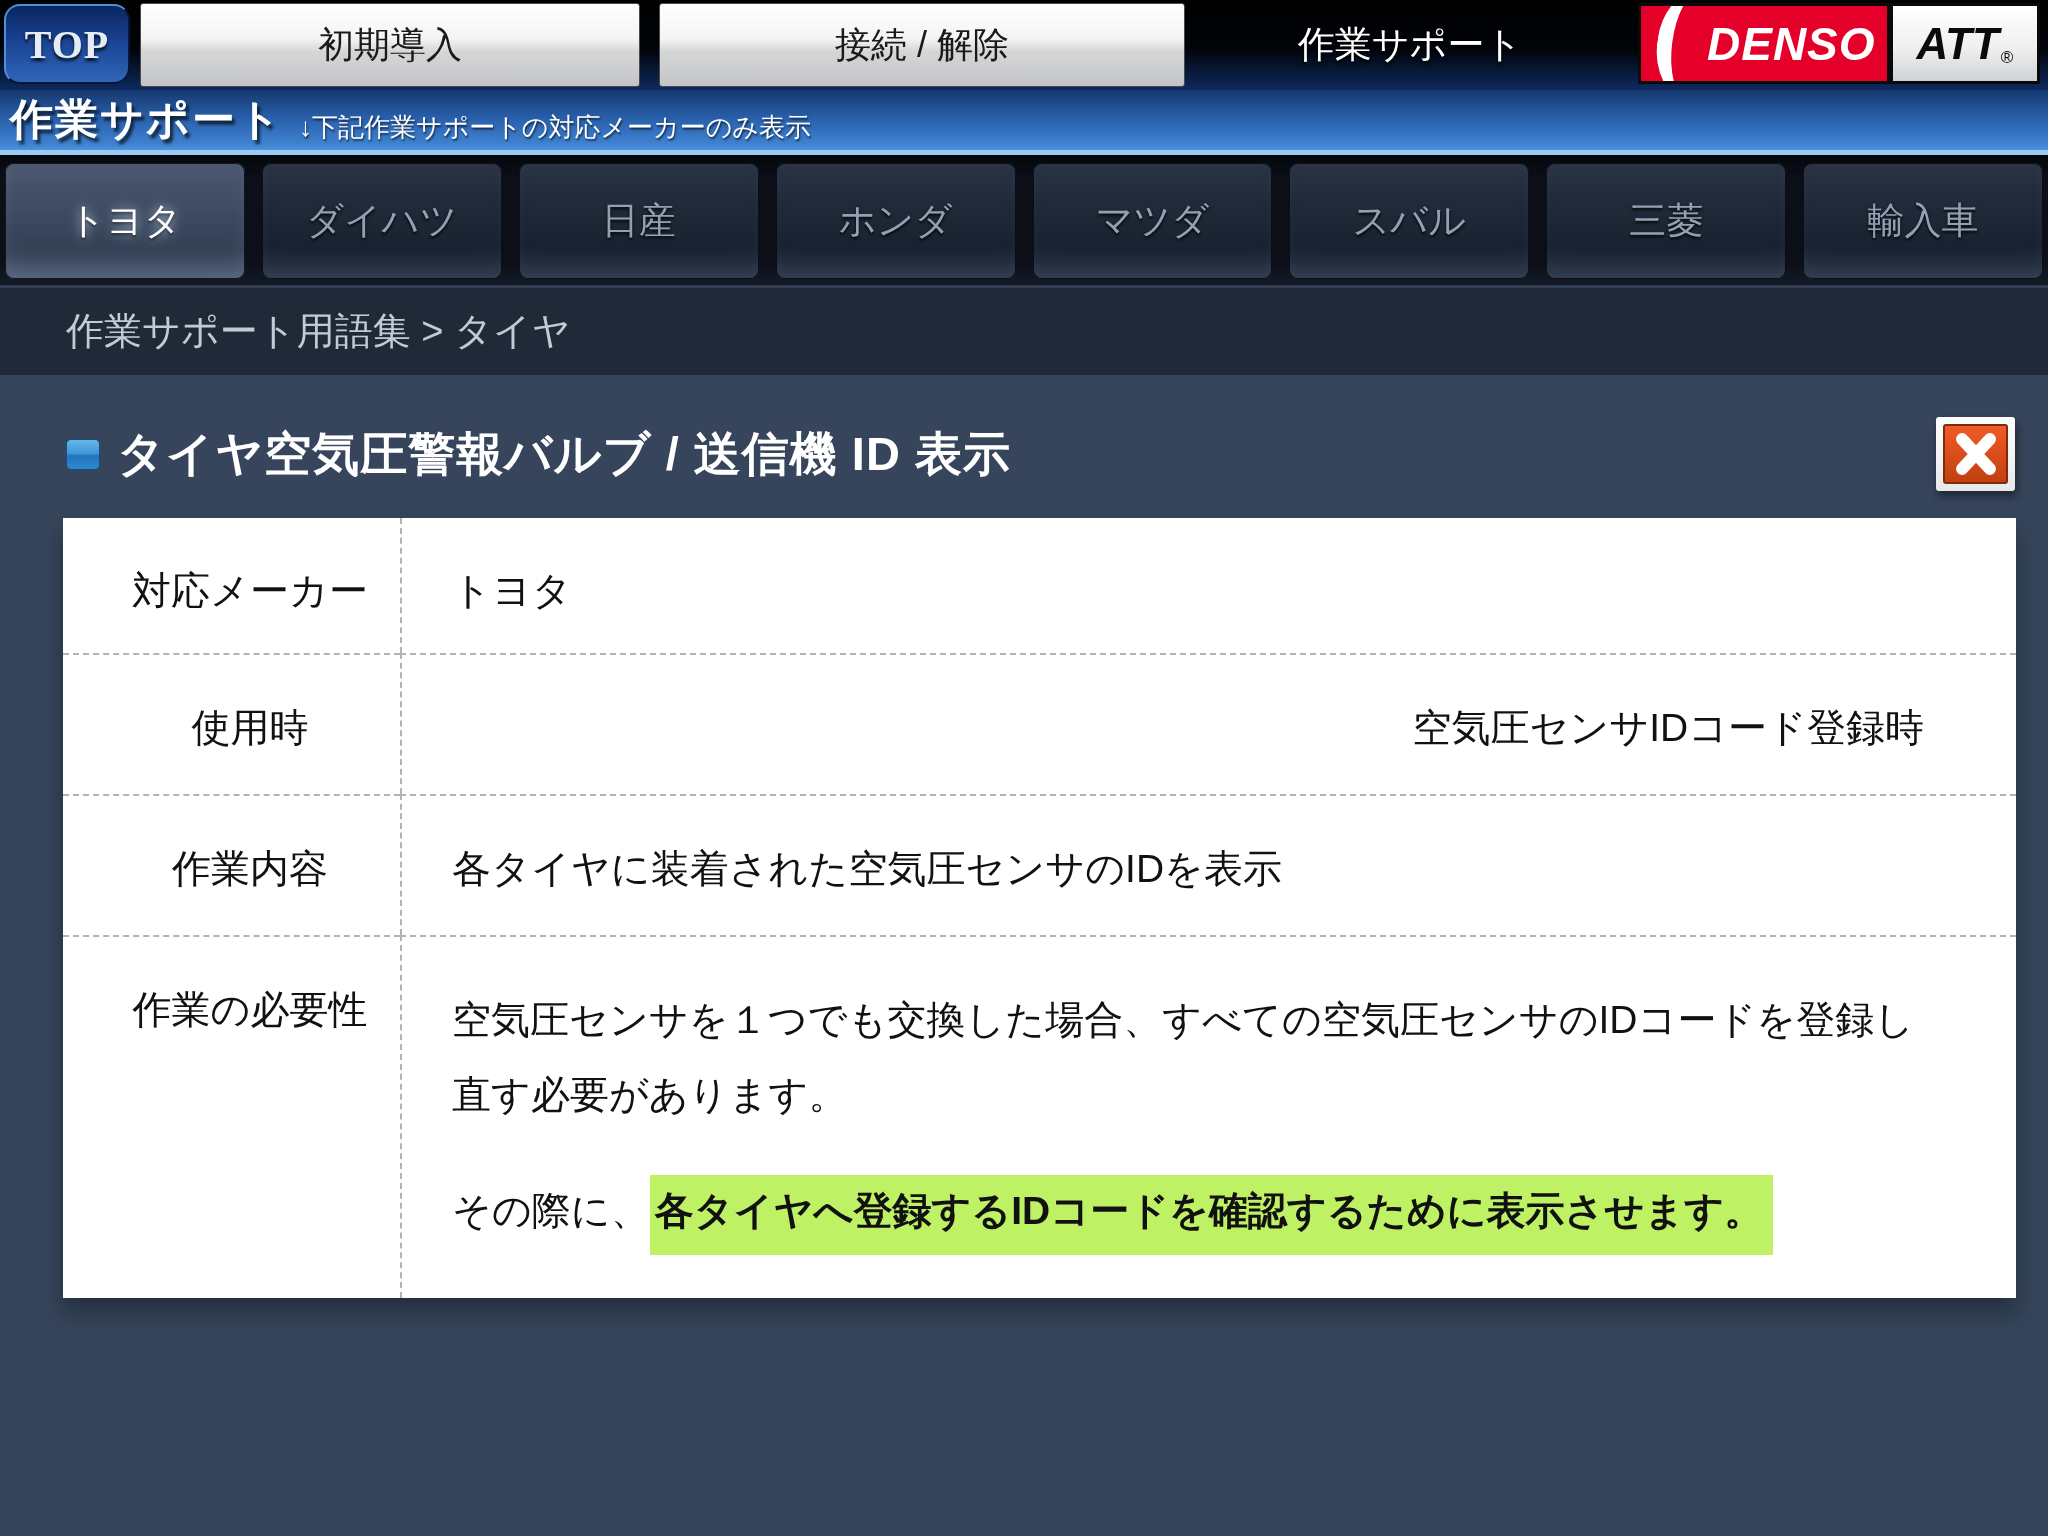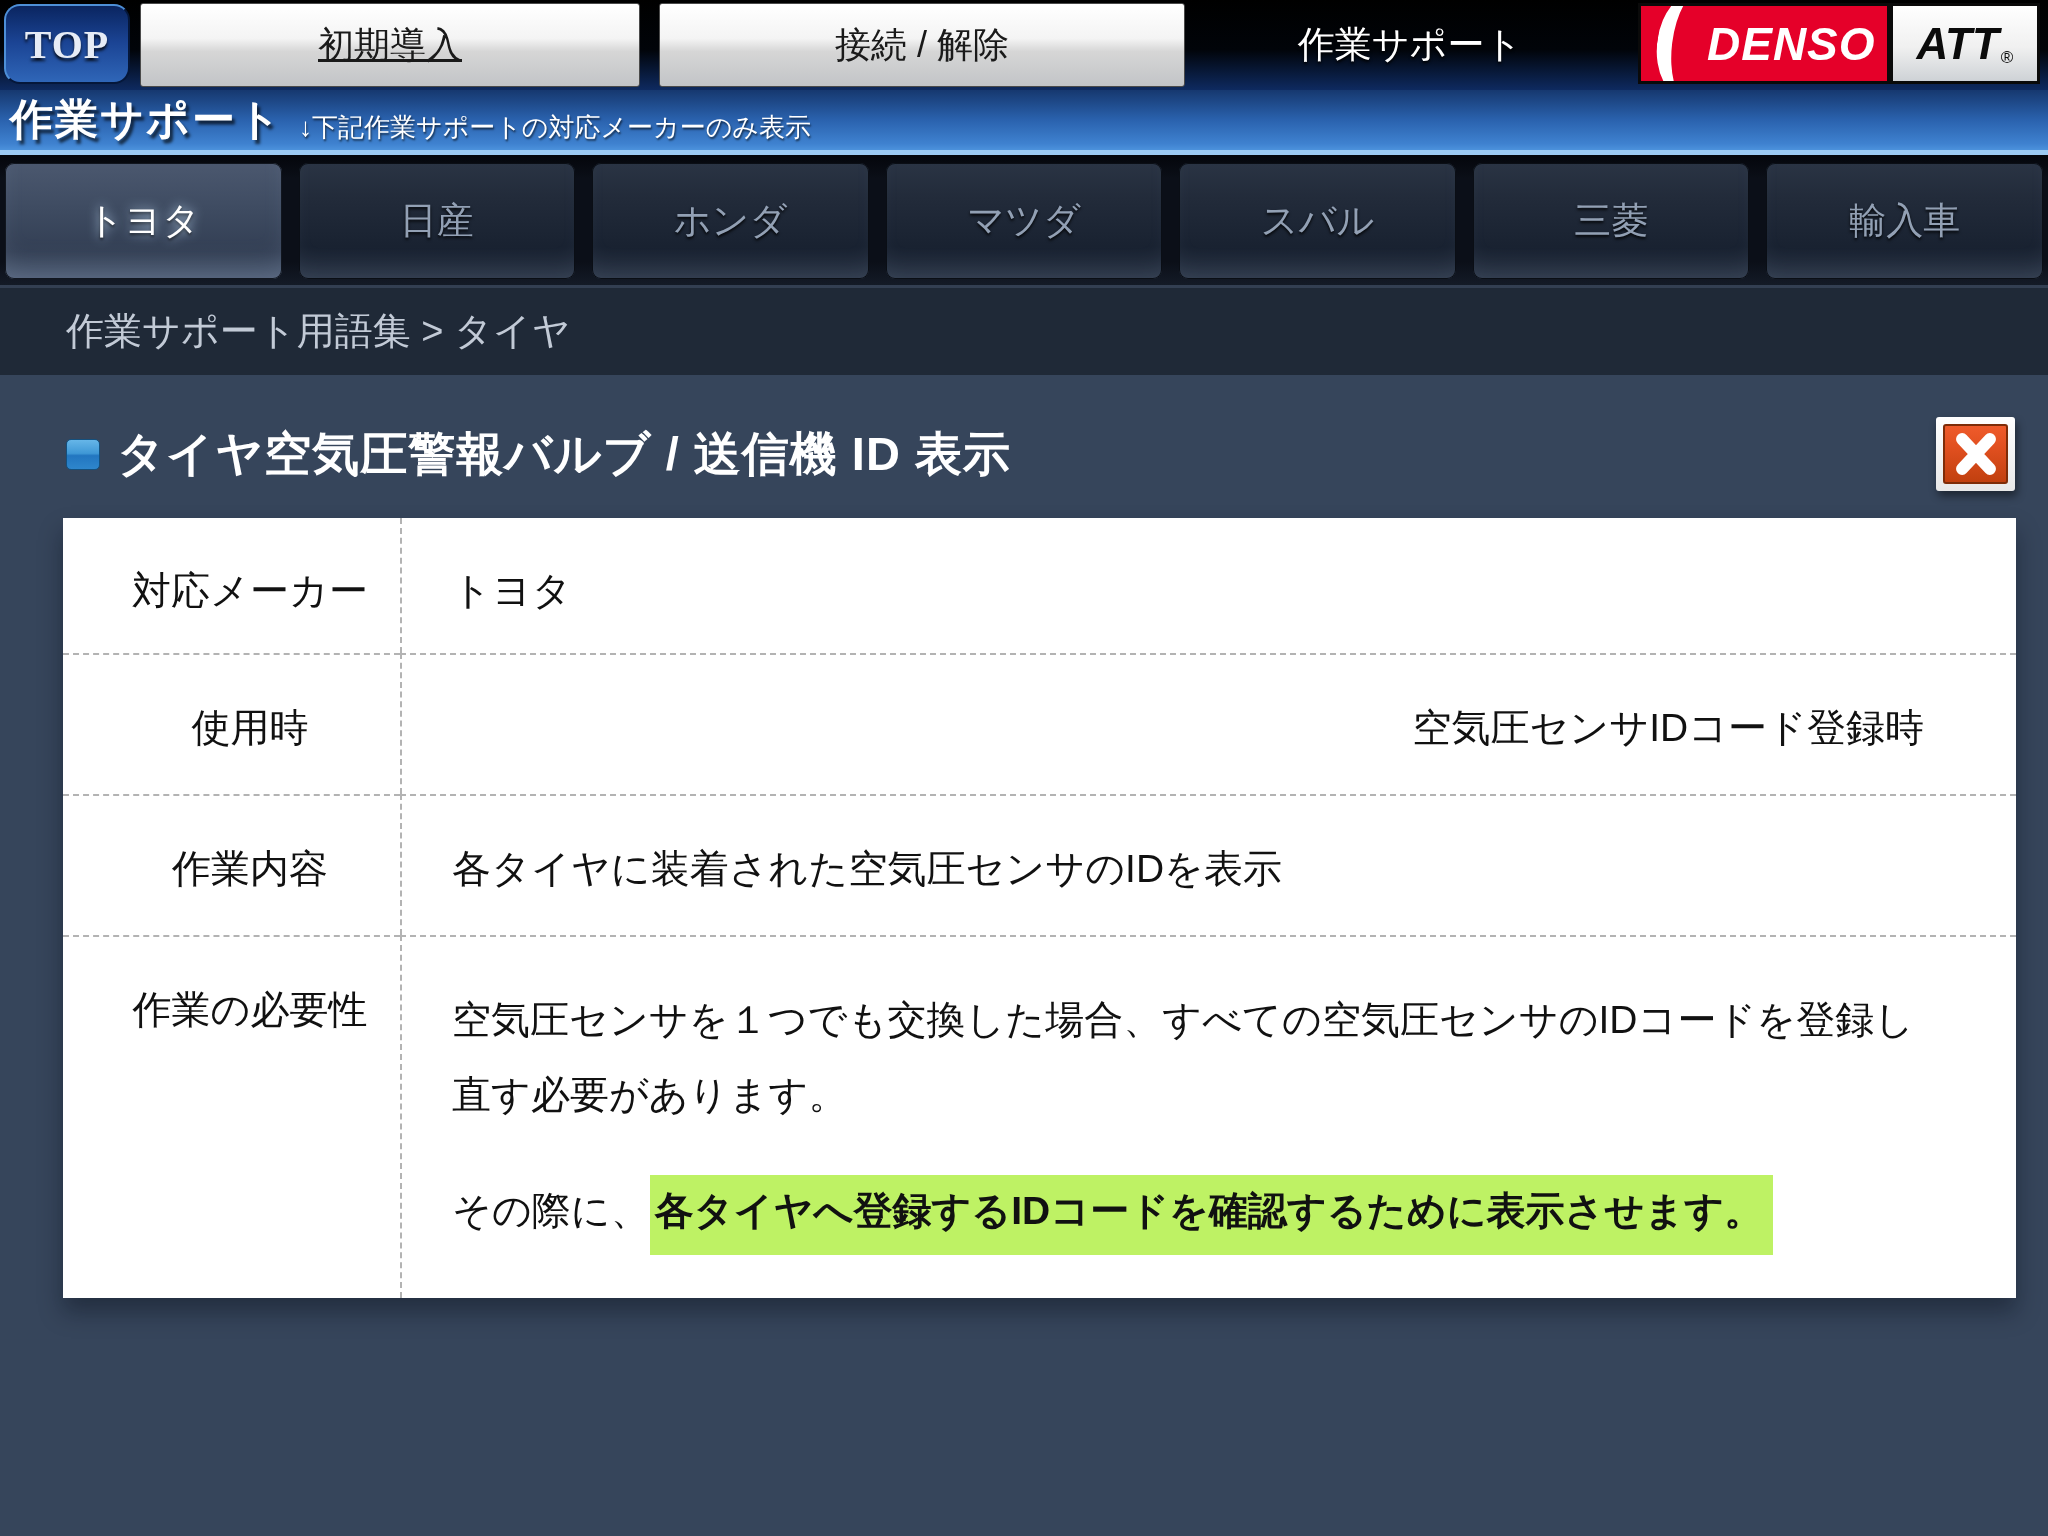--- a/index.html
+++ b/index.html
@@ -13,21 +13,21 @@
     background:linear-gradient(180deg,#0a2560 0%,#1b4494 48%,#2f66b8 100%);
     border:2px solid; border-color:#4d8fd8 #05173a #05173a #4d8fd8; border-radius:16px;
     display:flex; align-items:center; justify-content:center;
     font-family:"Liberation Serif", serif; font-weight:bold; font-size:40px;
     color:#e6ecf6; text-shadow:0 3px 3px rgba(0,0,0,.8); letter-spacing:1px; cursor:pointer; }
   .menu-tab { position:absolute; top:3px; height:84px;
     background:linear-gradient(180deg,#ffffff 0%,#f4f4f4 42%,#d6d6d6 58%,#c2c4c7 100%);
     border:1px solid #4a4a4a; border-radius:3px;
     display:flex; align-items:center; justify-content:center;
     font-size:36px; color:#1a1a1a; cursor:pointer; }
-  .menu-tab.t1 { left:140px; width:500px;text-decoration:underline; }
+  .menu-tab.t1 { left:140px; width:500px; }
   .menu-tab.t2 { left:659px; width:526px; }
   .active-section { position:absolute; left:1185px; top:0; width:450px; height:90px;
     display:flex; align-items:center; justify-content:center;
     font-size:37px; color:#fff; text-shadow:0 2px 3px #000; cursor:pointer; }
   .logo-denso { position:absolute; left:1638px; top:3px; width:252px; height:81px;
     background:#e50029; border:3px solid #0a0a0a; overflow:hidden;
     display:flex; align-items:center; }
   .denso-swoosh { position:absolute; left:16px; top:-16px; width:78px; height:112px;
     border-radius:50%; border-left:15px solid #fff; transform:rotate(7deg); }
   .denso-text { margin-left:66px; font-size:46px; font-weight:bold; font-style:italic;
@@ -112,20 +112,21 @@
   </div>
 </div>
 
 <div class="section-bar">
   <span class="section-title">作業サポート</span>
   <span class="section-note">↓下記作業サポートの対応メーカーのみ表示</span>
 </div>
 
 <div class="maker-row">
   <div class="maker-tab active">トヨタ</div>
+  <div class="maker-tab">ダイハツ</div>
   <div class="maker-tab">日産</div>
   <div class="maker-tab">ホンダ</div>
   <div class="maker-tab">マツダ</div>
   <div class="maker-tab">スバル</div>
   <div class="maker-tab">三菱</div>
   <div class="maker-tab">輸入車</div>
 </div>
 
 <div class="crumb-bar">作業サポート用語集 &gt; タイヤ</div>
 

